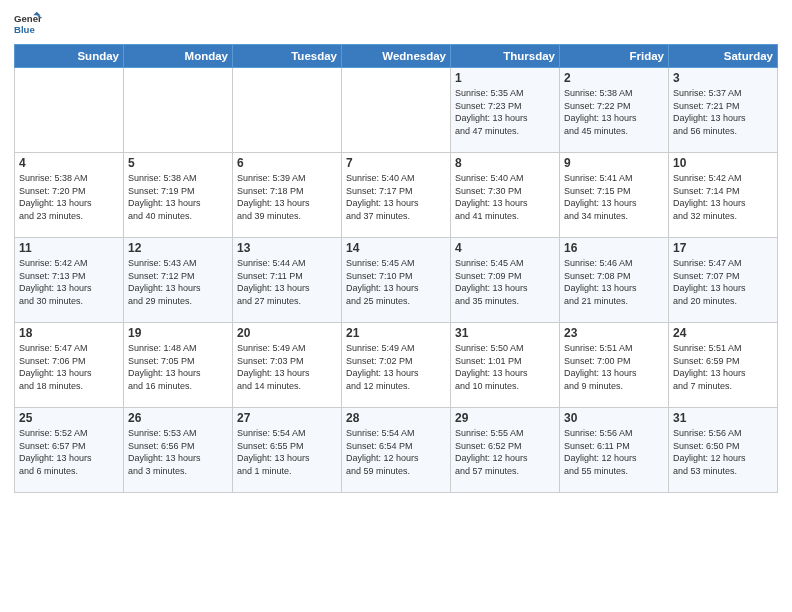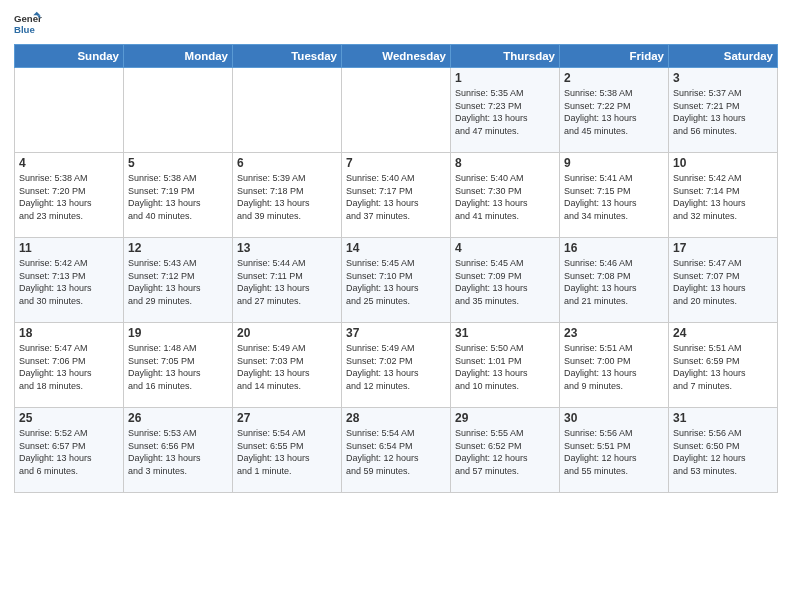--- a/index.html
+++ b/index.html
@@ -262,21 +262,21 @@
             <div class="cell-text">and 16 minutes.</div>
           </td>
           <td>
             <span class="day-num">20</span>
             <div class="cell-text">Sunrise: 5:49 AM</div>
             <div class="cell-text">Sunset: 7:03 PM</div>
             <div class="cell-text">Daylight: 13 hours</div>
             <div class="cell-text">and 14 minutes.</div>
           </td>
           <td>
-            <span class="day-num">37</span>
+            <span class="day-num">21</span>
             <div class="cell-text">Sunrise: 5:49 AM</div>
             <div class="cell-text">Sunset: 7:02 PM</div>
             <div class="cell-text">Daylight: 13 hours</div>
             <div class="cell-text">and 12 minutes.</div>
           </td>
           <td>
             <span class="day-num">31</span>
             <div class="cell-text">Sunrise: 5:50 AM</div>
             <div class="cell-text">Sunset: 1:01 PM</div>
             <div class="cell-text">Daylight: 13 hours</div>
@@ -329,21 +329,21 @@
           <td>
             <span class="day-num">29</span>
             <div class="cell-text">Sunrise: 5:55 AM</div>
             <div class="cell-text">Sunset: 6:52 PM</div>
             <div class="cell-text">Daylight: 12 hours</div>
             <div class="cell-text">and 57 minutes.</div>
           </td>
           <td>
             <span class="day-num">30</span>
             <div class="cell-text">Sunrise: 5:56 AM</div>
-            <div class="cell-text">Sunset: 5:51 PM</div>
+            <div class="cell-text">Sunset: 6:11 PM</div>
             <div class="cell-text">Daylight: 12 hours</div>
             <div class="cell-text">and 55 minutes.</div>
           </td>
           <td>
             <span class="day-num">31</span>
             <div class="cell-text">Sunrise: 5:56 AM</div>
             <div class="cell-text">Sunset: 6:50 PM</div>
             <div class="cell-text">Daylight: 12 hours</div>
             <div class="cell-text">and 53 minutes.</div>
           </td>

